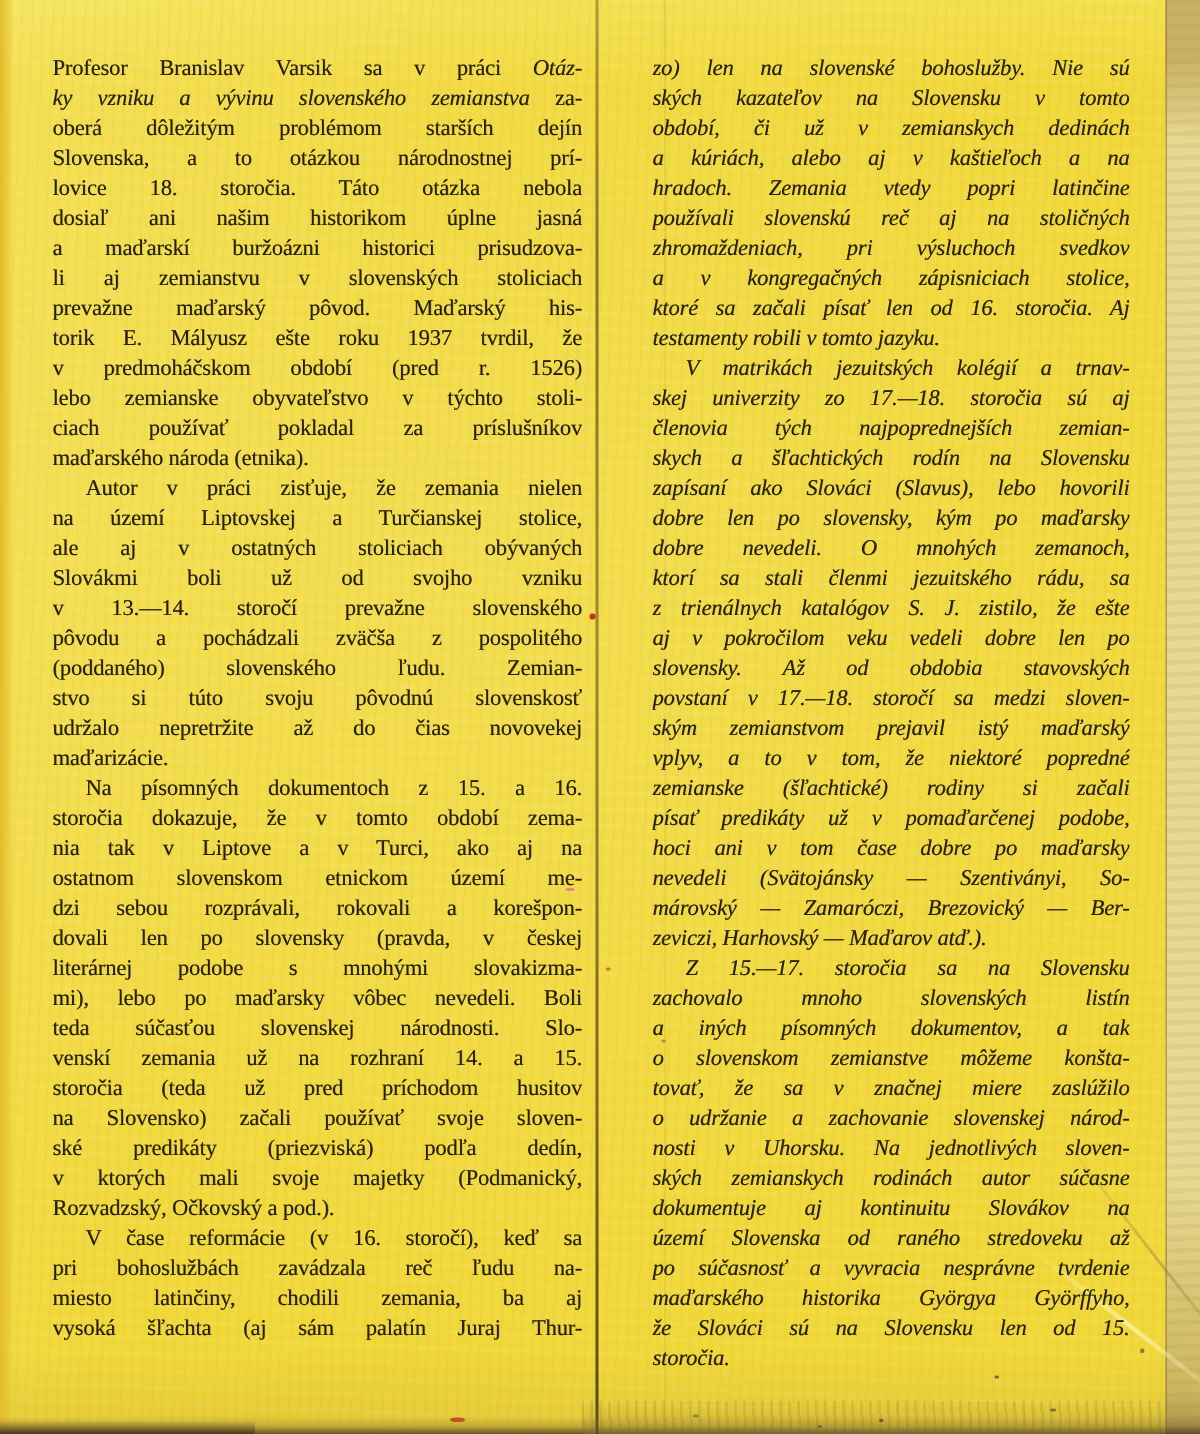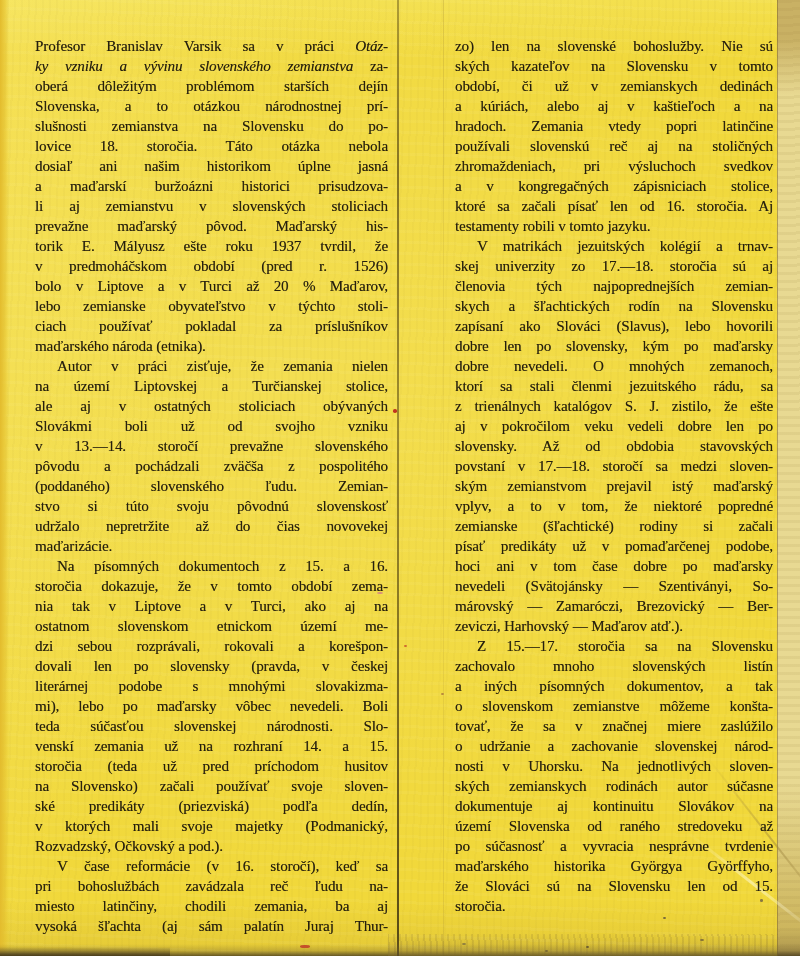--- a/index.html
+++ b/index.html
@@ -67,21 +67,21 @@
     transform:rotate(52deg);transform-origin:right bottom;
     background:linear-gradient(90deg, rgba(150,125,55,0) 0%, rgba(150,125,55,0.45) 55%, rgba(150,125,55,0) 100%);
   }
   .column{
     position:absolute;top:36px;
     font-size:15px;line-height:20px;
     letter-spacing:-0.1px;
     text-shadow:0.25px 0 0 rgba(35,28,12,0.55);
   }
   .col-left{left:35px;width:353px;}
-  .col-right{left:455px;width:318px;}
+  .col-right{left:435px;width:318px;font-style:italic;}
   .paragraph{margin:0;}
   .line{
     height:20px;overflow:hidden;
     text-align:justify;text-align-last:justify;
   }
   .line.last{text-align-last:left;}
   .line.indent{text-indent:22px;}
   .it{font-style:italic;}
   .speck{position:absolute;border-radius:45%;}
 </style>
@@ -99,29 +99,27 @@
   <div class="bottom-right-texture"></div>
   <div class="crease-shade"></div>
   <div class="crease-highlight"></div>
 
   <div class="column col-left">
       <div class="paragraph">
         <div class="line"><span>Profesor Branislav Varsik sa v práci </span><span class="it">Otáz-</span></div>
         <div class="line"><span class="it">ky vzniku a vývinu slovenského zemianstva</span><span> za-</span></div>
         <div class="line"><span>oberá dôležitým problémom starších dejín</span></div>
         <div class="line"><span>Slovenska, a to otázkou národnostnej prí-</span></div>
-        <div class="line"><span>slušnosti zemianstva na Slovensku do po-</span></div>
         <div class="line"><span>lovice 18. storočia. Táto otázka nebola</span></div>
         <div class="line"><span>dosiaľ ani našim historikom úplne jasná</span></div>
         <div class="line"><span>a maďarskí buržoázni historici prisudzova-</span></div>
         <div class="line"><span>li aj zemianstvu v slovenských stoliciach</span></div>
         <div class="line"><span>prevažne maďarský pôvod. Maďarský his-</span></div>
         <div class="line"><span>torik E. Mályusz ešte roku 1937 tvrdil, že</span></div>
         <div class="line"><span>v predmoháčskom období (pred r. 1526)</span></div>
-        <div class="line"><span>bolo v Liptove a v Turci až 20 % Maďarov,</span></div>
         <div class="line"><span>lebo zemianske obyvateľstvo v týchto stoli-</span></div>
         <div class="line"><span>ciach používať pokladal za príslušníkov</span></div>
         <div class="line last"><span>maďarského národa (etnika).</span></div>
       </div>
       <div class="paragraph">
         <div class="line indent"><span>Autor v práci zisťuje, že zemania nielen</span></div>
         <div class="line"><span>na území Liptovskej a Turčianskej stolice,</span></div>
         <div class="line"><span>ale aj v ostatných stoliciach obývaných</span></div>
         <div class="line"><span>Slovákmi boli už od svojho vzniku</span></div>
         <div class="line"><span>v 13.—14. storočí prevažne slovenského</span></div>

